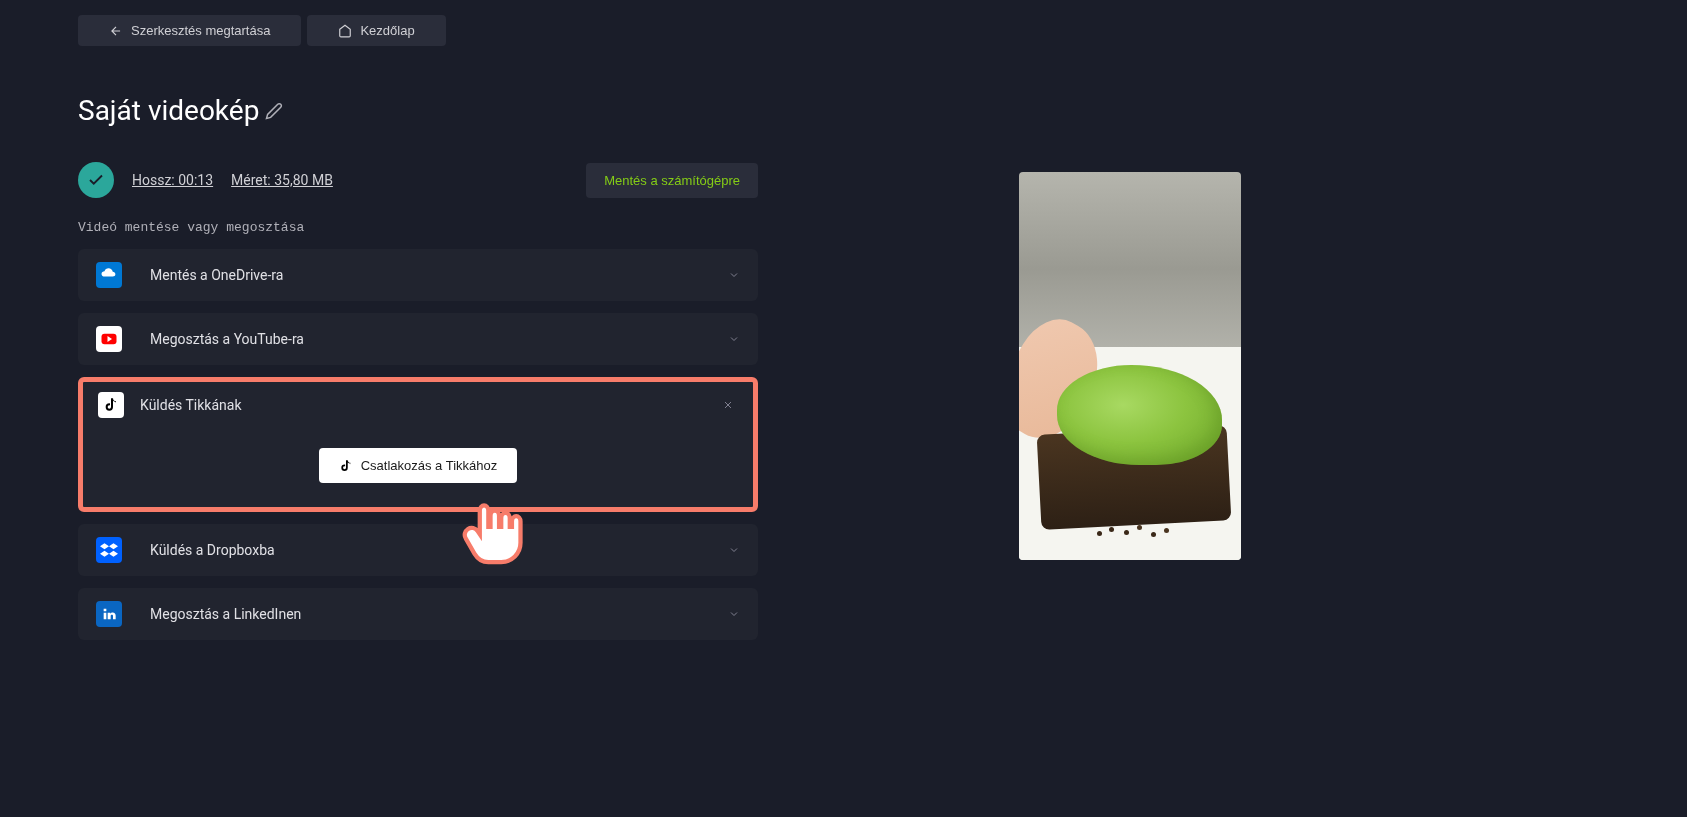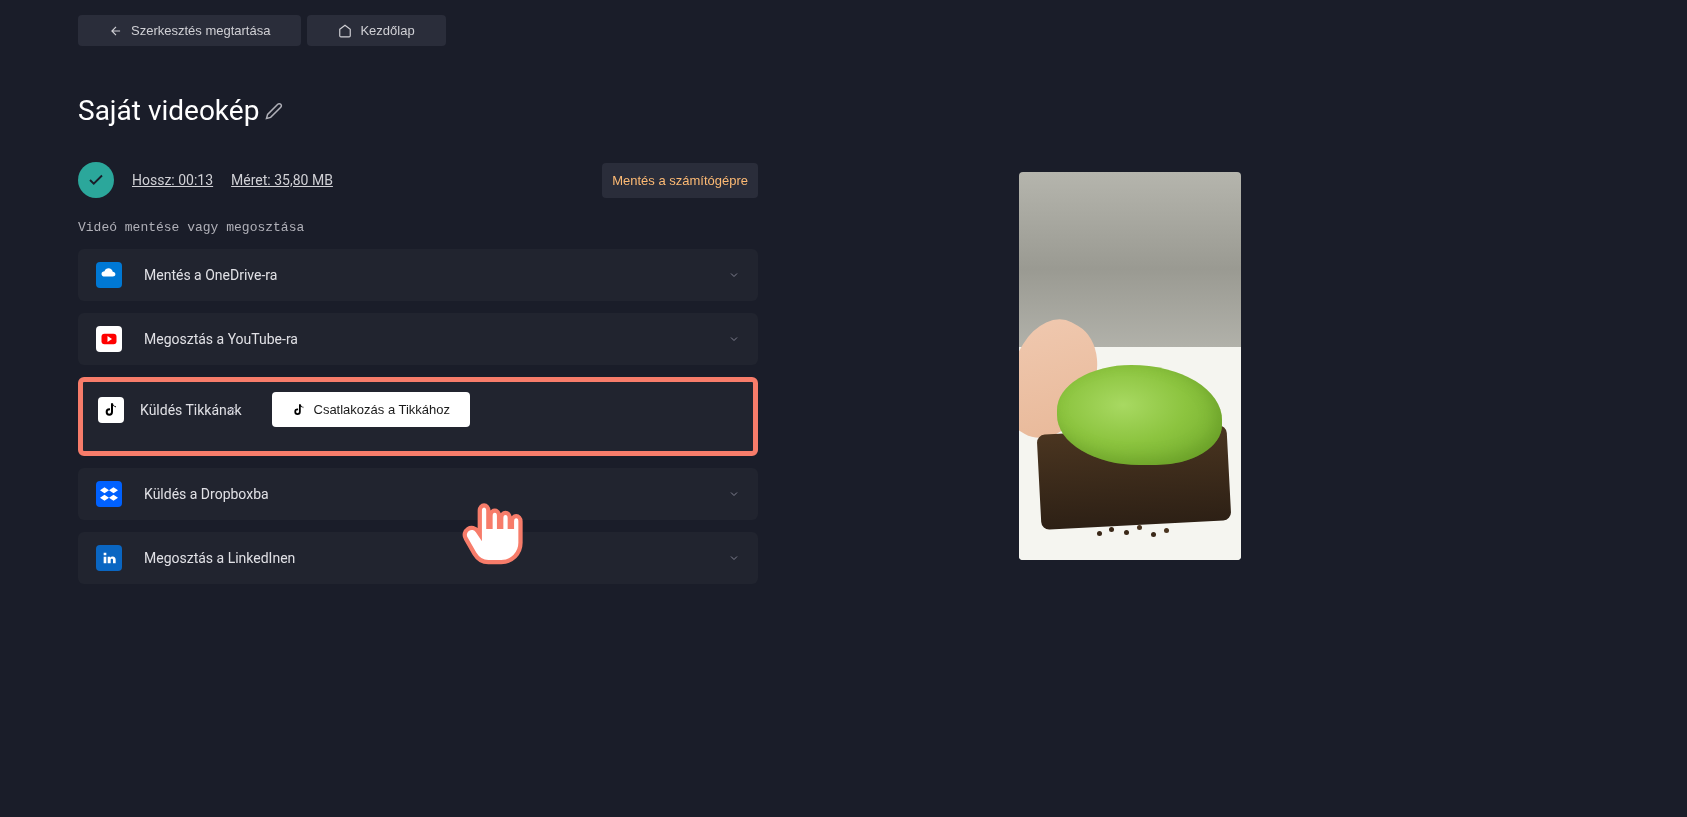--- a/index.html
+++ b/index.html
@@ -88,22 +88,22 @@
     }
     .status-text {
       font-size: 14px;
       color: #d0d0d5;
       text-decoration: underline;
     }
     .save-btn {
       margin-left: auto;
       background-color: #2a2d3a;
       border: none;
-      color: #fdba74;
-      padding: 10px 10px;
+      color: #84cc16;
+      padding: 10px 18px;
       border-radius: 4px;
       font-size: 13px;
       cursor: pointer;
     }
     .section-label {
       font-size: 13px;
       color: #b0b0b8;
       margin-bottom: 14px;
       font-family: Liberation Mono, monospace;
     }
@@ -111,28 +111,28 @@
       display: flex;
       flex-direction: column;
       gap: 12px;
     }
     .share-item {
       background-color: #21242f;
       border-radius: 6px;
       padding: 13px 18px;
       display: flex;
       align-items: center;
-      gap: 22px;
+      gap: 28px;
       cursor: pointer;
       position: relative;
     }
     .share-item.highlighted {
       border: 5px solid #f77c6a;
       padding: 10px 15px;
-      flex-direction: row;
+      flex-direction: column;
       align-items: stretch;
       gap: 30px;
       padding-bottom: 24px;
     }
     .share-item.highlighted .item-header {
       display: flex;
       align-items: center;
       gap: 16px;
       position: relative;
     }

